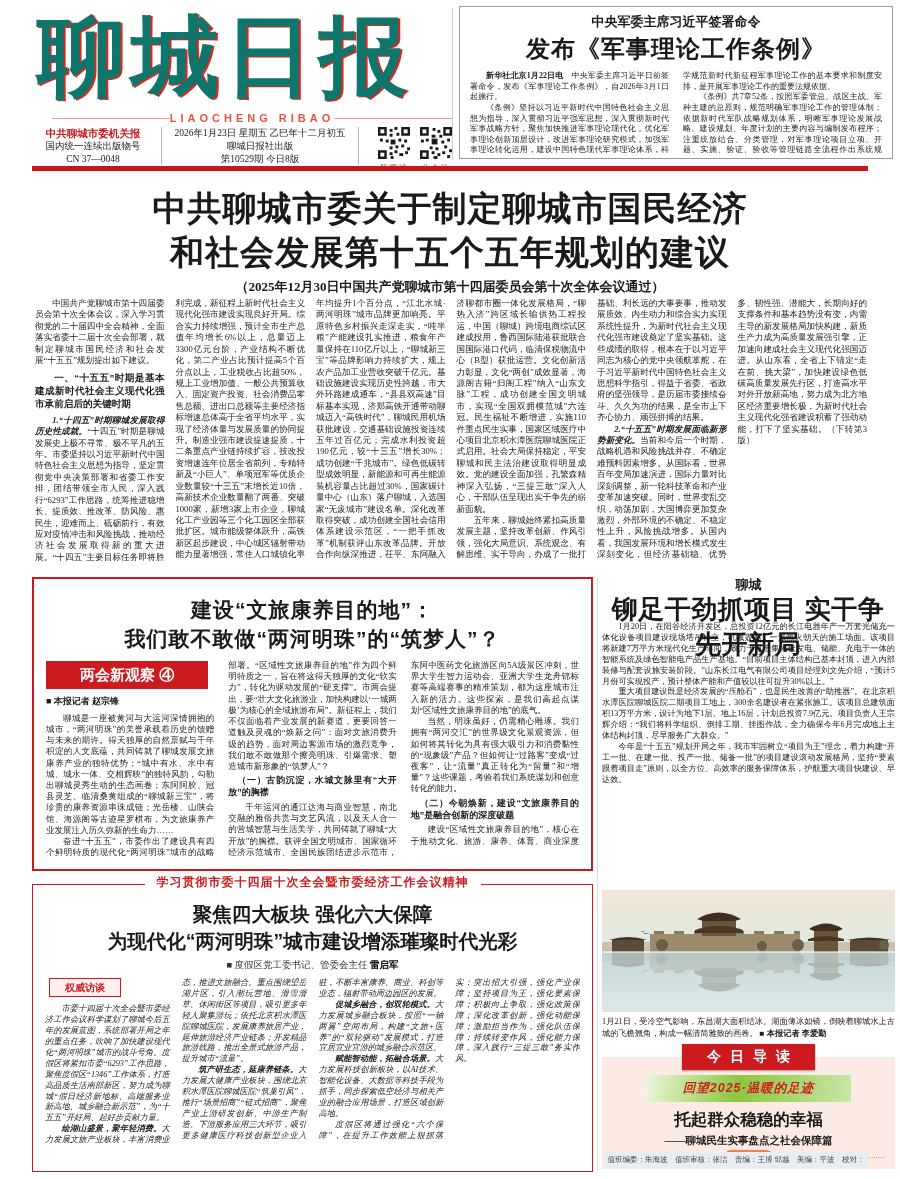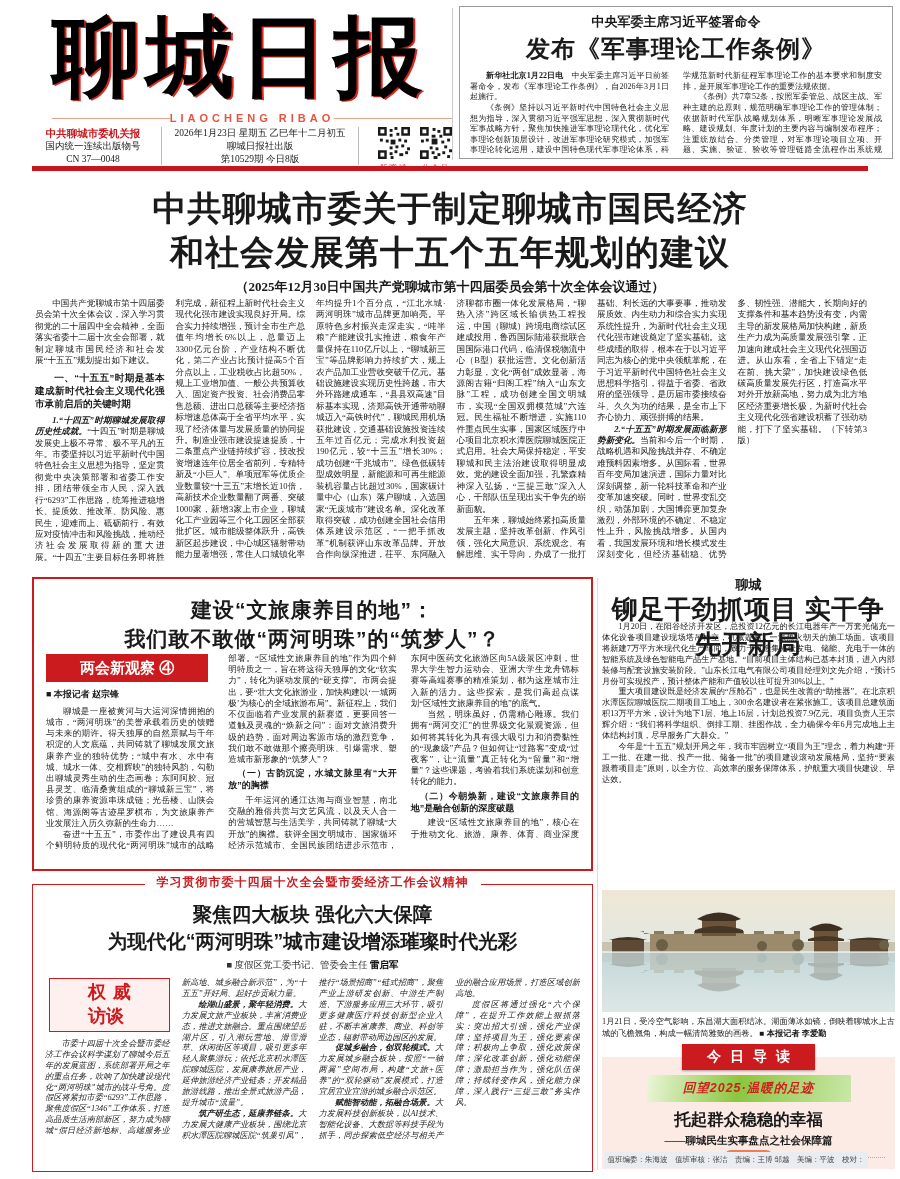--- a/index.html
+++ b/index.html
@@ -1,20 +1,20 @@
 <!DOCTYPE html>
 <html><head>
 <meta charset="utf-8">
 <style>
   html,body{margin:0;padding:0;background:#ffffff;}
   #page{position:relative;width:900px;height:1179px;background:#fff;overflow:hidden;
         font-family:"Liberation Serif","DejaVu Serif",serif;color:#1a1a1a;}
   .abs{position:absolute;}
   
-  .logo{left:52px;top:4px;width:400px;height:106px;color:#000000;
+  .logo{left:37px;top:4px;width:400px;height:106px;color:#0f766e;
         font-family:"DejaVu Serif","Liberation Serif",serif;font-weight:bold;
         font-size:88px;line-height:104px;letter-spacing:6px;white-space:nowrap;
         text-shadow:2px 1px 0 #e0261c;}
   .logo-sub{left:52px;top:112px;width:400px;display:flex;align-items:center;gap:0;
         color:#e85340;font-family:"Liberation Sans",sans-serif;font-size:11px;
         letter-spacing:4px;font-weight:bold;}
   .logo-sub .rule{flex:1;height:1px;background:#e8a090;}
   .mast-info{left:34px;top:127px;width:420px;height:38px;display:flex;align-items:stretch;
         font-size:9.5px;line-height:13px;}
   .mast-block{text-align:center;}
@@ -43,21 +43,21 @@
        column-fill:auto;font-size:8.6px;line-height:1.33;text-align:justify;overflow:hidden;}
   .main-body p{margin:0;text-indent:2em;}
   .sec-head{font-family:"Liberation Sans",sans-serif;font-weight:900;font-size:9.6px;
        text-indent:2em;margin:4px 0 !important;line-height:1.4;}
   .num-lead{font-weight:bold;font-style:italic;}
   
   .redbox{left:32px;top:577px;width:561px;height:294px;border:2.5px solid #cb1b1f;
        box-sizing:border-box;padding:8px 12px 6px;}
   .rb-h{font-family:"Liberation Sans",sans-serif;font-weight:900;font-size:21px;
        line-height:29px;text-align:center;letter-spacing:1px;margin-top:8px;}
-  .rb-body{height:206px;column-count:3;column-gap:14px;column-fill:auto;
+  .rb-body{margin-top:7px;height:206px;column-count:3;column-gap:14px;column-fill:auto;
        font-size:8.5px;line-height:1.32;text-align:justify;overflow:hidden;}
   .rb-body p{margin:0;text-indent:2em;}
   .rb-label{background:#cb1b1f;color:#fff;font-family:"Liberation Sans",sans-serif;
        font-weight:bold;font-size:15px;text-align:center;padding:4px 0;margin:1px 6px 7px 0;}
   .rb-byline{font-size:9px;margin:0 0 5px !important;text-indent:0 !important;font-weight:bold;}
   .rb-sub{font-weight:900;font-family:"Liberation Sans",sans-serif;font-size:9px;
        margin:3px 0 !important;text-indent:1em !important;}
   
   .spirit{left:32px;top:872px;width:561px;text-align:center;z-index:3;}
   .spirit span{background:#fff;padding:0 12px;color:#cb1b1f;font-weight:900;
@@ -67,21 +67,21 @@
   .int-h{font-family:"Liberation Sans",sans-serif;font-weight:900;font-size:19.5px;
        line-height:27px;text-align:center;}
   .int-byline{text-align:center;font-size:9.5px;margin-top:4px;color:#333;}
   .int-byline b{color:#000;}
   .int-body{margin-top:6px;height:172px;column-count:4;column-gap:12px;column-fill:auto;
        font-size:8.2px;line-height:1.33;text-align:justify;overflow:hidden;font-style:italic;}
   .int-body p{margin:0;text-indent:2em;}
   .int-body .strong-lead{font-weight:bold;}
   .int-label{display:inline-block;font-style:normal;border:1.5px solid #cb1b1f;color:#cb1b1f;
        background:#fdf0ee;font-family:"Liberation Sans",sans-serif;font-weight:bold;
-       font-size:18px;padding:2px 38px;margin:0 0 7px 4px;}
+       font-size:10px;padding:2px 15px;margin:0 0 7px 4px;}
   
   .col-vline{left:597px;top:578px;width:1px;height:592px;background:#ddd;}
   .rt-kicker{left:602px;top:576px;width:293px;text-align:center;font-weight:bold;
        font-size:13px;font-family:"Liberation Sans",sans-serif;}
   .rt-h{left:600px;top:592px;width:296px;text-align:center;font-weight:900;
        font-family:"Liberation Sans",sans-serif;font-size:26px;letter-spacing:0.5px;}
   .rt-body{left:602px;top:622px;width:293px;height:264px;font-size:8.2px;line-height:1.33;
        text-align:justify;overflow:hidden;}
   .rt-body p{margin:0;text-indent:2em;}
   .photo{left:602px;top:890px;width:293px;height:122px;overflow:hidden;}

